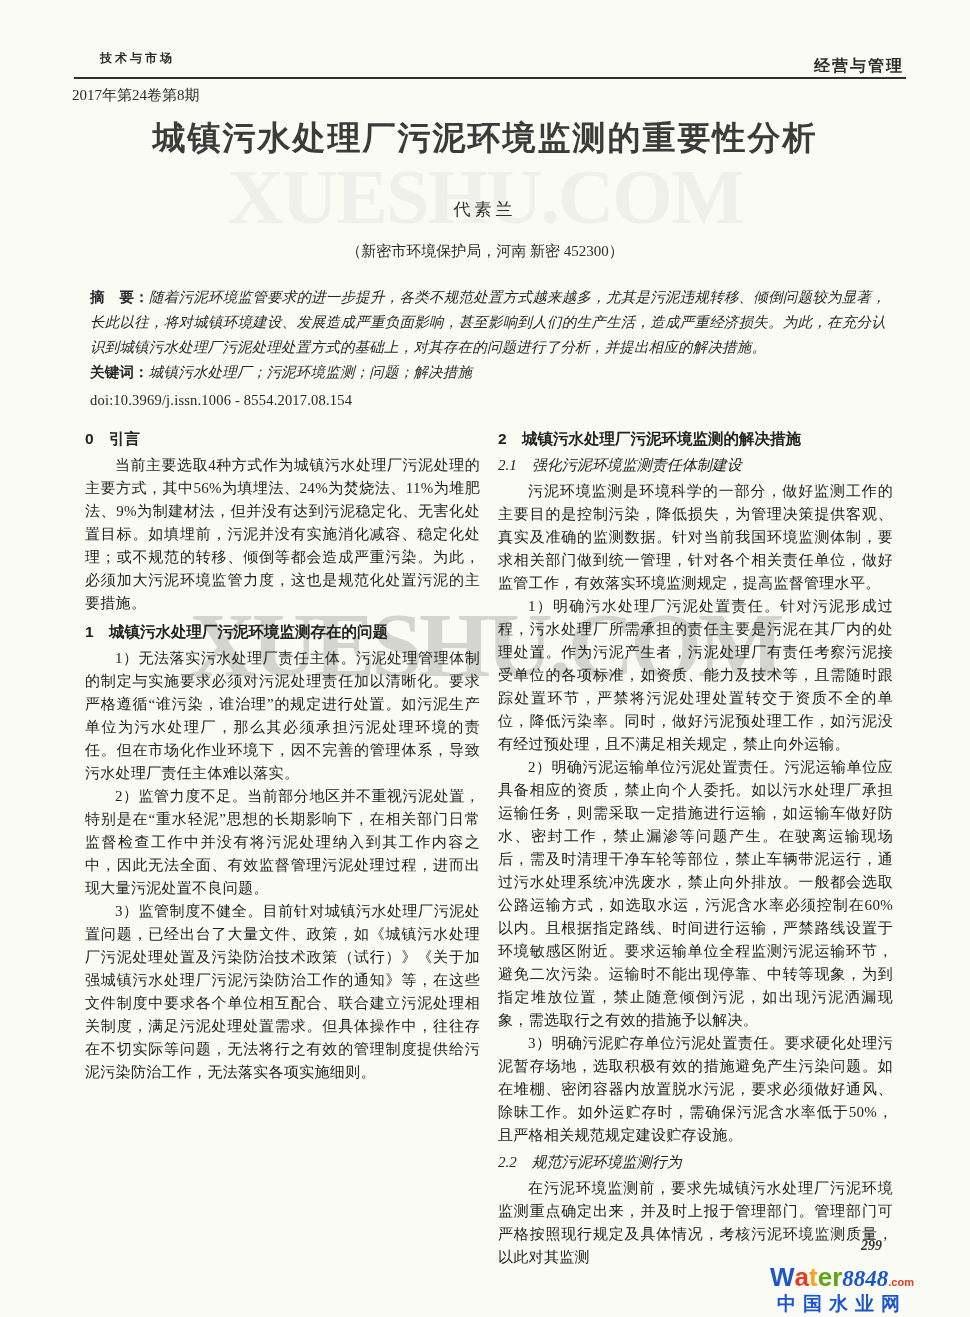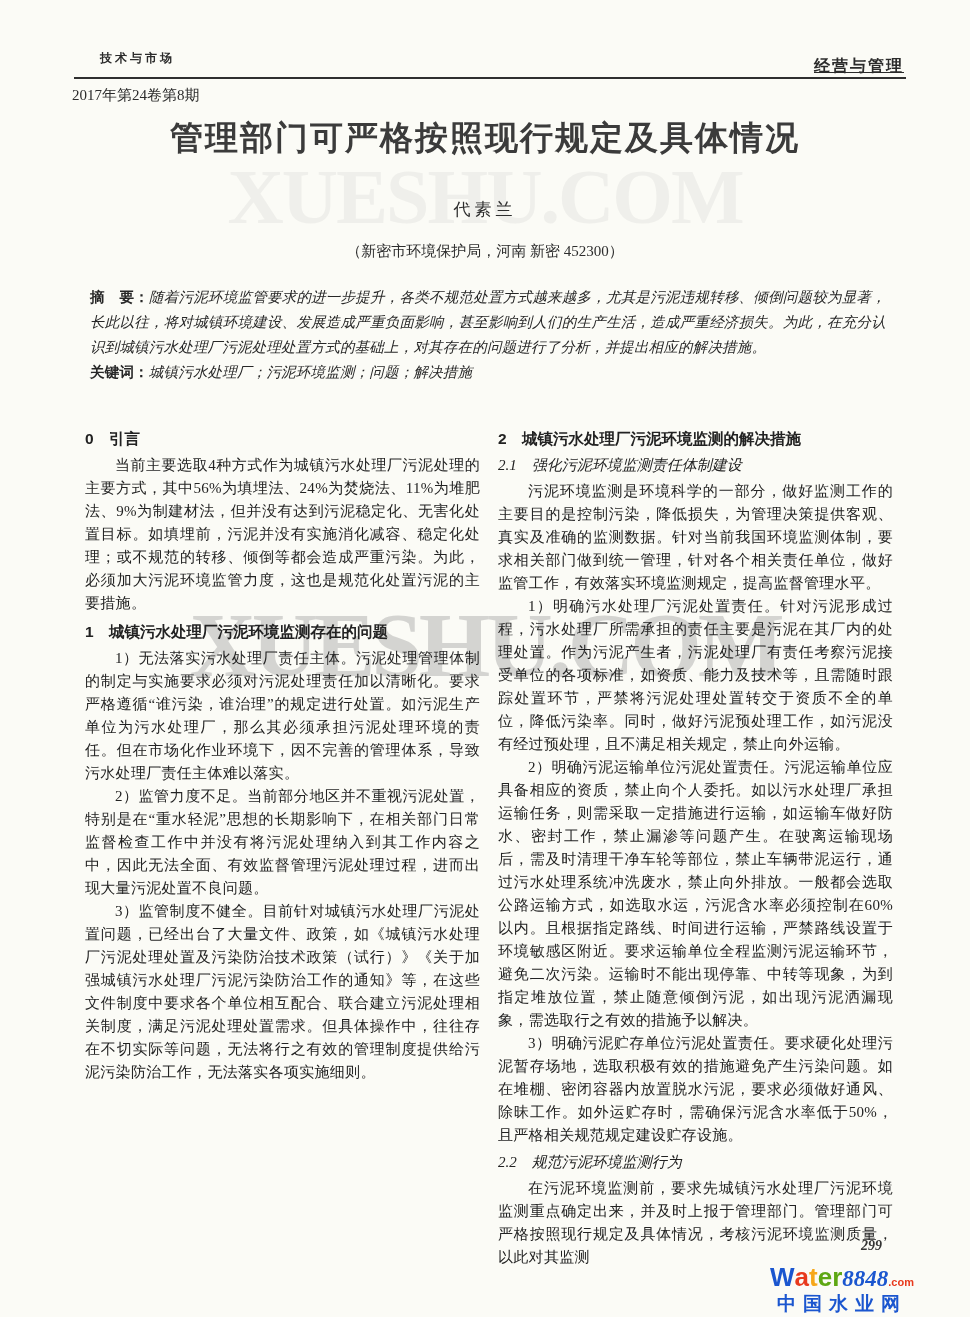--- a/index.html
+++ b/index.html
@@ -18,21 +18,21 @@
     font-family:"Liberation Serif",serif;
     font-weight:bold;
     pointer-events:none;
     z-index:0;
     white-space:nowrap;
   }
   .wm-top{top:152px;font-size:78px;color:#aaaaaa;opacity:.14;letter-spacing:-2px;}
   .wm-mid{top:592px;font-size:92px;color:#9c9c9c;opacity:.40;letter-spacing:-4px;}
   
   .hdr-left{position:absolute;left:100px;top:50px;font-family:"Liberation Sans",sans-serif;font-weight:bold;font-size:12px;letter-spacing:3px;color:#2b2b2b;z-index:2;}
-  .hdr-right{position:absolute;right:66px;top:56px;font-family:"Liberation Sans",sans-serif;font-weight:bold;font-size:16px;letter-spacing:2px;color:#2b2b2b;z-index:2;text-decoration:underline;}
+  .hdr-right{position:absolute;right:66px;top:56px;font-family:"Liberation Sans",sans-serif;font-weight:bold;font-size:16px;letter-spacing:2px;color:#2b2b2b;z-index:2;}
   .hdr-rule{position:absolute;left:74px;right:64px;top:77px;height:2px;background:#2f2f2f;z-index:2;}
   .hdr-issue{position:absolute;left:72px;top:86px;font-size:15px;color:#2b2b2b;z-index:2;}
   
   .title{position:absolute;left:0;top:116px;width:100%;margin:0;text-align:center;
     font-family:"Liberation Sans","DejaVu Sans",sans-serif;font-weight:bold;
     font-size:33px;letter-spacing:2px;color:#3b3b3b;z-index:2;}
   .author{position:absolute;left:0;top:198px;width:100%;text-align:center;font-size:17px;letter-spacing:4px;color:#2d2d2d;z-index:2;}
   .affiliation{position:absolute;left:0;top:242px;width:100%;text-align:center;font-size:15px;color:#2d2d2d;z-index:2;}
   
   .meta{position:absolute;left:90px;right:84px;top:285px;z-index:2;}
@@ -65,27 +65,28 @@
 <div class="page">
 
   <div class="watermark wm-top">XUESHU.COM</div>
   <div class="watermark wm-mid">XUESHU.COM</div>
 
   <div class="hdr-left">技术与市场</div>
   <div class="hdr-right">经营与管理</div>
   <div class="hdr-rule"></div>
   <div class="hdr-issue">2017年第24卷第8期</div>
 
-  <h1 class="title">管理部门可严格按照现行规定及具体情况</h1>
+  <h1 class="title">城镇污水处理厂污泥环境监测的重要性分析</h1>
   <div class="author">代素兰</div>
   <div class="affiliation">（新密市环境保护局，河南 新密 452300）</div>
 
   <div class="meta">
     <p class="abstract"><b class="lbl">摘　要：</b><span class="txt">随着污泥环境监管要求的进一步提升，各类不规范处置方式越来越多，尤其是污泥违规转移、倾倒问题较为显著，长此以往，将对城镇环境建设、发展造成严重负面影响，甚至影响到人们的生产生活，造成严重经济损失。为此，在充分认识到城镇污水处理厂污泥处理处置方式的基础上，对其存在的问题进行了分析，并提出相应的解决措施。</span></p>
     <p class="keywords"><b class="lbl">关键词：</b><span class="txt">城镇污水处理厂；污泥环境监测；问题；解决措施</span></p>
+    <p class="doi">doi:10.3969/j.issn.1006 - 8554.2017.08.154</p>
   </div>
 
   <div class="columns">
     <div class="col col-left">
       <h2>0　引言</h2>
       <p>当前主要选取4种方式作为城镇污水处理厂污泥处理的主要方式，其中56%为填埋法、24%为焚烧法、11%为堆肥法、9%为制建材法，但并没有达到污泥稳定化、无害化处置目标。如填埋前，污泥并没有实施消化减容、稳定化处理；或不规范的转移、倾倒等都会造成严重污染。为此，必须加大污泥环境监管力度，这也是规范化处置污泥的主要措施。</p>
       <h2>1　城镇污水处理厂污泥环境监测存在的问题</h2>
       <p>1）无法落实污水处理厂责任主体。污泥处理管理体制的制定与实施要求必须对污泥处理责任加以清晰化。要求严格遵循“谁污染，谁治理”的规定进行处置。如污泥生产单位为污水处理厂，那么其必须承担污泥处理环境的责任。但在市场化作业环境下，因不完善的管理体系，导致污水处理厂责任主体难以落实。</p>
       <p>2）监管力度不足。当前部分地区并不重视污泥处置，特别是在“重水轻泥”思想的长期影响下，在相关部门日常监督检查工作中并没有将污泥处理纳入到其工作内容之中，因此无法全面、有效监督管理污泥处理过程，进而出现大量污泥处置不良问题。</p>
       <p>3）监管制度不健全。目前针对城镇污水处理厂污泥处置问题，已经出台了大量文件、政策，如《城镇污水处理厂污泥处理处置及污染防治技术政策（试行）》《关于加强城镇污水处理厂污泥污染防治工作的通知》等，在这些文件制度中要求各个单位相互配合、联合建立污泥处理相关制度，满足污泥处理处置需求。但具体操作中，往往存在不切实际等问题，无法将行之有效的管理制度提供给污泥污染防治工作，无法落实各项实施细则。</p>

